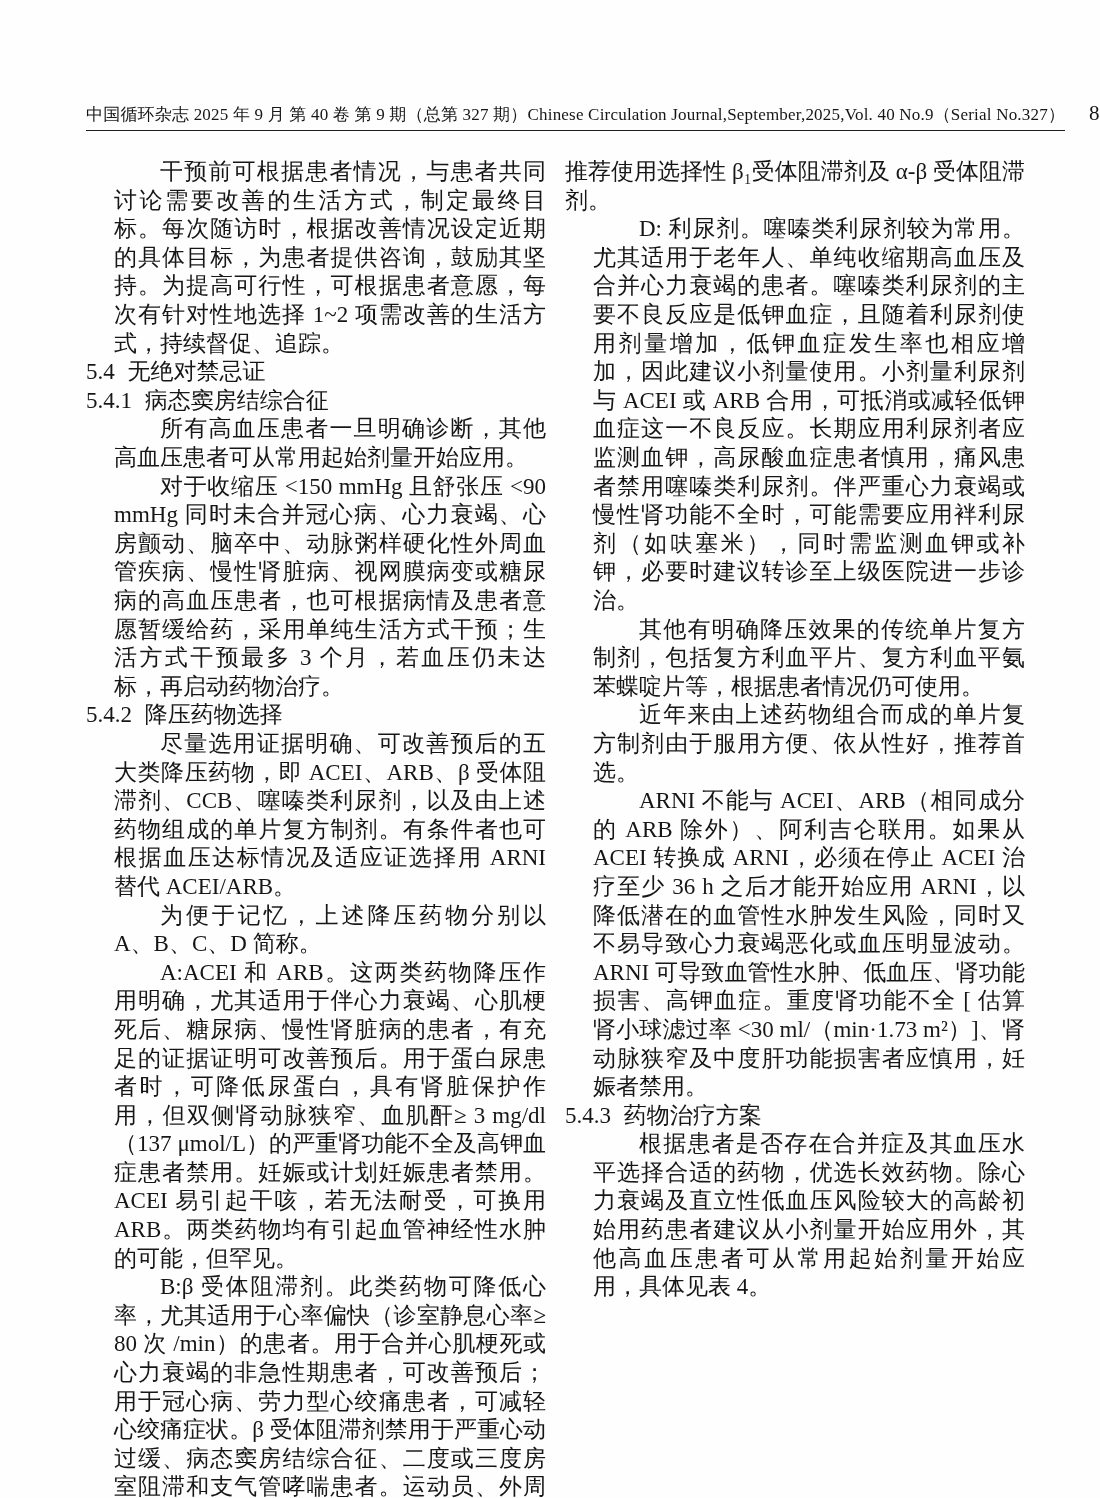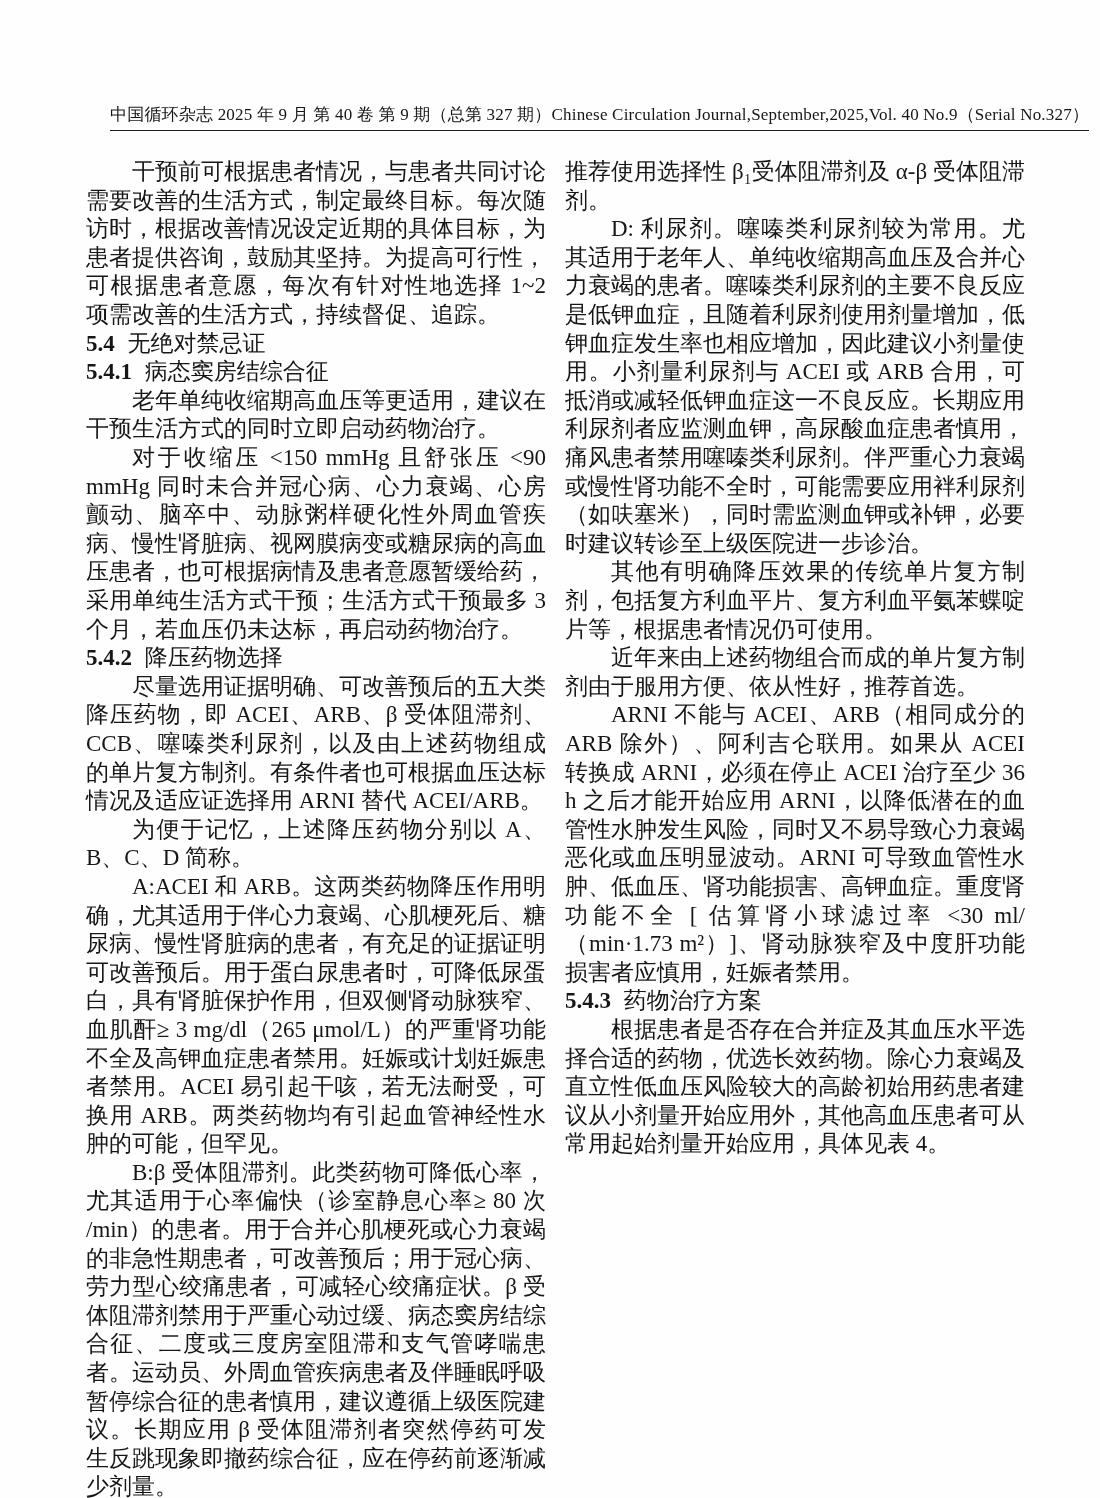--- a/index.html
+++ b/index.html
@@ -5,63 +5,63 @@
   html, body { margin: 0; padding: 0; }
   body {
     width: 1100px; height: 1498px;
     background: #fefefe;
     color: #161616;
     font-family: "Liberation Serif", "DejaVu Serif", serif;
     overflow: hidden;
   }
   .page { box-sizing: border-box; padding: 102px 75px 0 86px; }
   .header-row {
-    display: flex; align-items: flex-end; justify-content: space-between; margin-left: 24px;
+    display: flex; align-items: flex-end; justify-content: space-between;
   }
   .journal-line {
     font-size: 17px; line-height: 1.25;
     padding-bottom: 5px;
     border-bottom: 1.5px solid #1d1d1d;
     white-space: nowrap;
     letter-spacing: 0.2px;
   }
   .page-num {
     font-size: 21px; line-height: 1.1;
     padding-bottom: 6px; margin-left: 24px; margin-right: 12px;
   }
   .content { margin-top: 27px; display: flex; gap: 19px; }
   .col { width: 460px; }
   .col p, .col h3 {
     margin: 0; padding: 0;
     font-size: 23px; line-height: 28.6px;
     font-weight: normal;
     text-align: justify;
   }
-  p.indent { text-indent: 2em; }
-  h3 .h-num { font-weight: bold; margin-right: 0.55em; margin-top: 11px; }
+  p.indent { text-indent: 2em; margin-left: 28px; }
+  h3 .h-num { font-weight: normal; margin-right: 0.55em; margin-top: 11px; }
 </style>
 </head>
 <body>
 
 <div class="page">
   <div class="header-row">
     <div class="journal-line">中国循环杂志 2025 年 9 月 第 40 卷 第 9 期（总第 327 期）Chinese Circulation Journal,September,2025,Vol. 40 No.9（Serial No.327）</div>
     <div class="page-num">841</div>
   </div>
   <div class="content">
     <div class="col">
         <p class="para indent">干预前可根据患者情况，与患者共同讨论需要改善的生活方式，制定最终目标。每次随访时，根据改善情况设定近期的具体目标，为患者提供咨询，鼓励其坚持。为提高可行性，可根据患者意愿，每次有针对性地选择 1~2 项需改善的生活方式，持续督促、追踪。</p>
         <h3><span class="h-num">5.4</span><span class="h-title">无绝对禁忌证</span></h3>
         <h3><span class="h-num">5.4.1</span><span class="h-title">病态窦房结综合征</span></h3>
-        <p class="para indent">老年单纯收缩期高血压等更适用，建议在干预生活方式的同时立即启动药物治疗。</p>
+        <p class="para indent">所有高血压患者一旦明确诊断，其他高血压患者可从常用起始剂量开始应用。</p>
         <p class="para indent">对于收缩压 &lt;150 mmHg 且舒张压 &lt;90 mmHg 同时未合并冠心病、心力衰竭、心房颤动、脑卒中、动脉粥样硬化性外周血管疾病、慢性肾脏病、视网膜病变或糖尿病的高血压患者，也可根据病情及患者意愿暂缓给药，采用单纯生活方式干预；生活方式干预最多 3 个月，若血压仍未达标，再启动药物治疗。</p>
         <h3><span class="h-num">5.4.2</span><span class="h-title">降压药物选择</span></h3>
         <p class="para indent">尽量选用证据明确、可改善预后的五大类降压药物，即 ACEI、ARB、β 受体阻滞剂、CCB、噻嗪类利尿剂，以及由上述药物组成的单片复方制剂。有条件者也可根据血压达标情况及适应证选择用 ARNI 替代 ACEI/ARB。</p>
         <p class="para indent">为便于记忆，上述降压药物分别以 A、B、C、D 简称。</p>
-        <p class="para indent">A:ACEI 和 ARB。这两类药物降压作用明确，尤其适用于伴心力衰竭、心肌梗死后、糖尿病、慢性肾脏病的患者，有充足的证据证明可改善预后。用于蛋白尿患者时，可降低尿蛋白，具有肾脏保护作用，但双侧肾动脉狭窄、血肌酐≥ 3 mg/dl（265 μmol/L）的严重肾功能不全及高钾血症患者禁用。妊娠或计划妊娠患者禁用。ACEI 易引起干咳，若无法耐受，可换用 ARB。两类药物均有引起血管神经性水肿的可能，但罕见。</p>
+        <p class="para indent">A:ACEI 和 ARB。这两类药物降压作用明确，尤其适用于伴心力衰竭、心肌梗死后、糖尿病、慢性肾脏病的患者，有充足的证据证明可改善预后。用于蛋白尿患者时，可降低尿蛋白，具有肾脏保护作用，但双侧肾动脉狭窄、血肌酐≥ 3 mg/dl（137 μmol/L）的严重肾功能不全及高钾血症患者禁用。妊娠或计划妊娠患者禁用。ACEI 易引起干咳，若无法耐受，可换用 ARB。两类药物均有引起血管神经性水肿的可能，但罕见。</p>
         <p class="para indent">B:β 受体阻滞剂。此类药物可降低心率，尤其适用于心率偏快（诊室静息心率≥ 80 次 /min）的患者。用于合并心肌梗死或心力衰竭的非急性期患者，可改善预后；用于冠心病、劳力型心绞痛患者，可减轻心绞痛症状。β 受体阻滞剂禁用于严重心动过缓、病态窦房结综合征、二度或三度房室阻滞和支气管哮喘患者。运动员、外周血管疾病患者及伴睡眠呼吸暂停综合征的患者慎用，建议遵循上级医院建议。长期应用 β 受体阻滞剂者突然停药可发生反跳现象即撤药综合征，应在停药前逐渐减少剂量。</p>
       </div>
     <div class="col">
         <p class="para">推荐使用选择性 β₁受体阻滞剂及 α-β 受体阻滞剂。</p>
         <p class="para indent">D: 利尿剂。噻嗪类利尿剂较为常用。尤其适用于老年人、单纯收缩期高血压及合并心力衰竭的患者。噻嗪类利尿剂的主要不良反应是低钾血症，且随着利尿剂使用剂量增加，低钾血症发生率也相应增加，因此建议小剂量使用。小剂量利尿剂与 ACEI 或 ARB 合用，可抵消或减轻低钾血症这一不良反应。长期应用利尿剂者应监测血钾，高尿酸血症患者慎用，痛风患者禁用噻嗪类利尿剂。伴严重心力衰竭或慢性肾功能不全时，可能需要应用袢利尿剂（如呋塞米），同时需监测血钾或补钾，必要时建议转诊至上级医院进一步诊治。</p>
         <p class="para indent">其他有明确降压效果的传统单片复方制剂，包括复方利血平片、复方利血平氨苯蝶啶片等，根据患者情况仍可使用。</p>
         <p class="para indent">近年来由上述药物组合而成的单片复方制剂由于服用方便、依从性好，推荐首选。</p>
         <p class="para indent">ARNI 不能与 ACEI、ARB（相同成分的 ARB 除外）、阿利吉仑联用。如果从 ACEI 转换成 ARNI，必须在停止 ACEI 治疗至少 36 h 之后才能开始应用 ARNI，以降低潜在的血管性水肿发生风险，同时又不易导致心力衰竭恶化或血压明显波动。ARNI 可导致血管性水肿、低血压、肾功能损害、高钾血症。重度肾功能不全 [ 估算肾小球滤过率 &lt;30 ml/（min·1.73 m²）]、肾动脉狭窄及中度肝功能损害者应慎用，妊娠者禁用。</p>
         <h3><span class="h-num">5.4.3</span><span class="h-title">药物治疗方案</span></h3>
         <p class="para indent">根据患者是否存在合并症及其血压水平选择合适的药物，优选长效药物。除心力衰竭及直立性低血压风险较大的高龄初始用药患者建议从小剂量开始应用外，其他高血压患者可从常用起始剂量开始应用，具体见表 4。</p>

